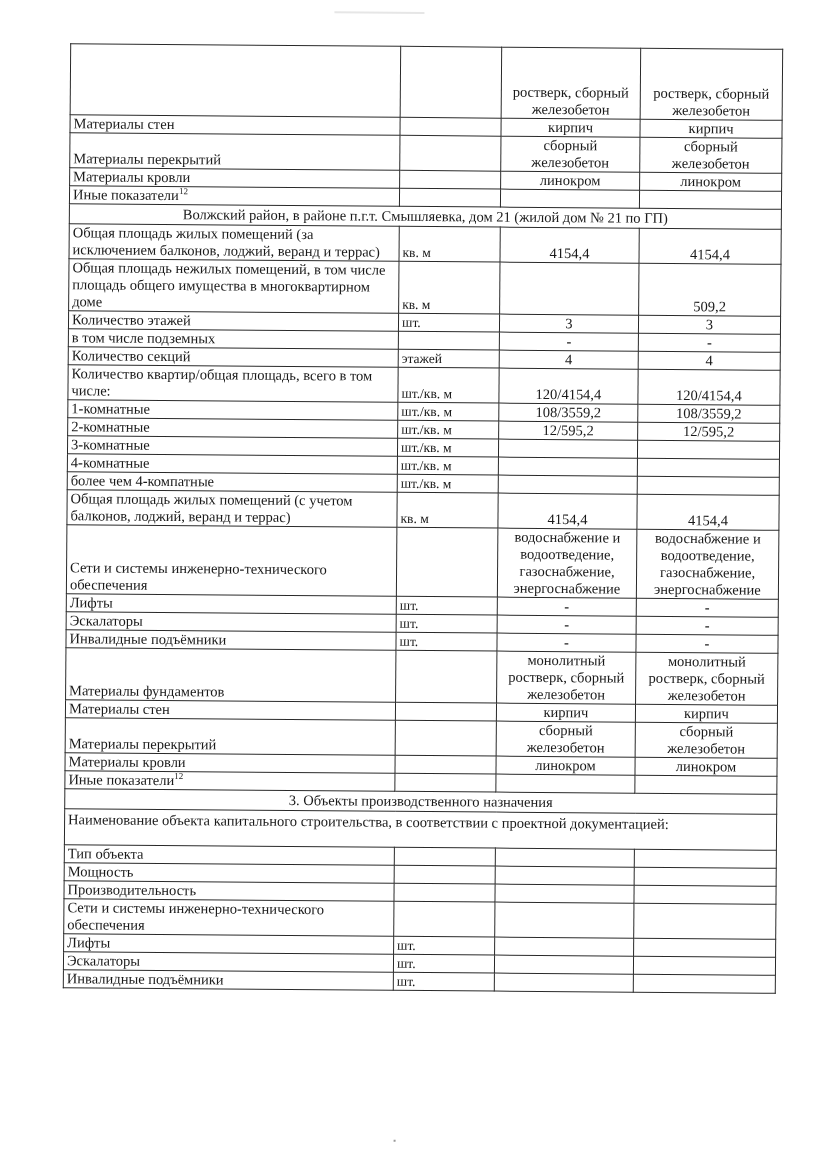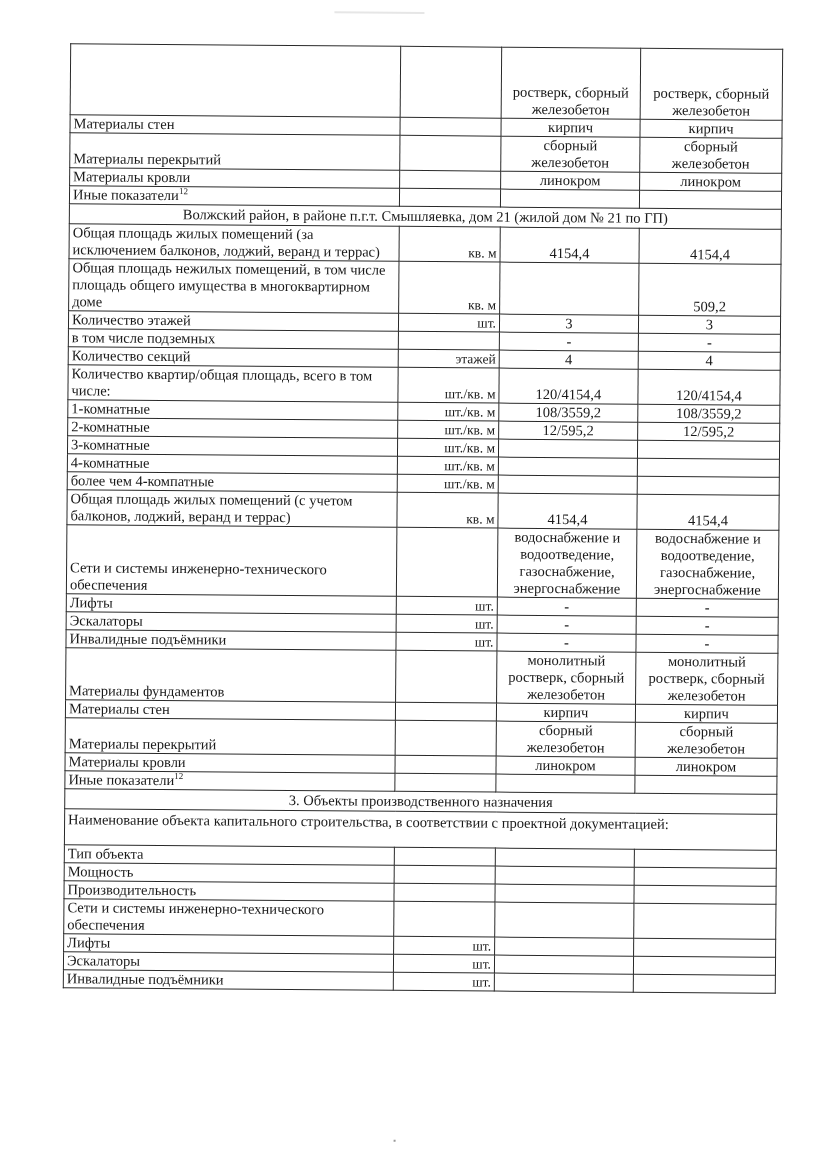--- a/index.html
+++ b/index.html
@@ -8,21 +8,21 @@
   .page { position: absolute; left: 0; top: 0; width: 832px; height: 1169px;
           transform: rotate(0.45deg); transform-origin: 420px 580px; }
   table { position: absolute; left: 66px; top: 46px; width: 712px;
           border-collapse: collapse; table-layout: fixed; font-size: 14.5px; line-height: 17px; }
   col.c-label { width: 330px; }
   col.c-unit { width: 101px; }
   col.c-v1 { width: 139px; }
   col.c-v2 { width: 142px; }
   td { border: 1px solid #2a2a2a; padding: 0 3px; vertical-align: bottom; }
   td.lbl { text-align: left; padding-left: 3px; }
-  td.unit { text-align: right; font-size: 13.5px; }
+  td.unit { text-align: left; font-size: 13.5px; }
   td.val { text-align: center; }
   td.section { text-align: center; padding: 1px 0; }
   td.section-left { text-align: left; padding: 2px 3px 16px 3px; vertical-align: top; }
   sup { font-size: 9px; line-height: 0; margin-top: 20px; }
   .foot-dot { position: absolute; left: 398px; top: 1140px; width: 2px; height: 2px; background:#999; }
   .top-marks { position: absolute; left: 330px; top: 12px; width: 90px; height: 2px; background: #e6e6e6; }
 </style>
 </head>
 <body>
 

